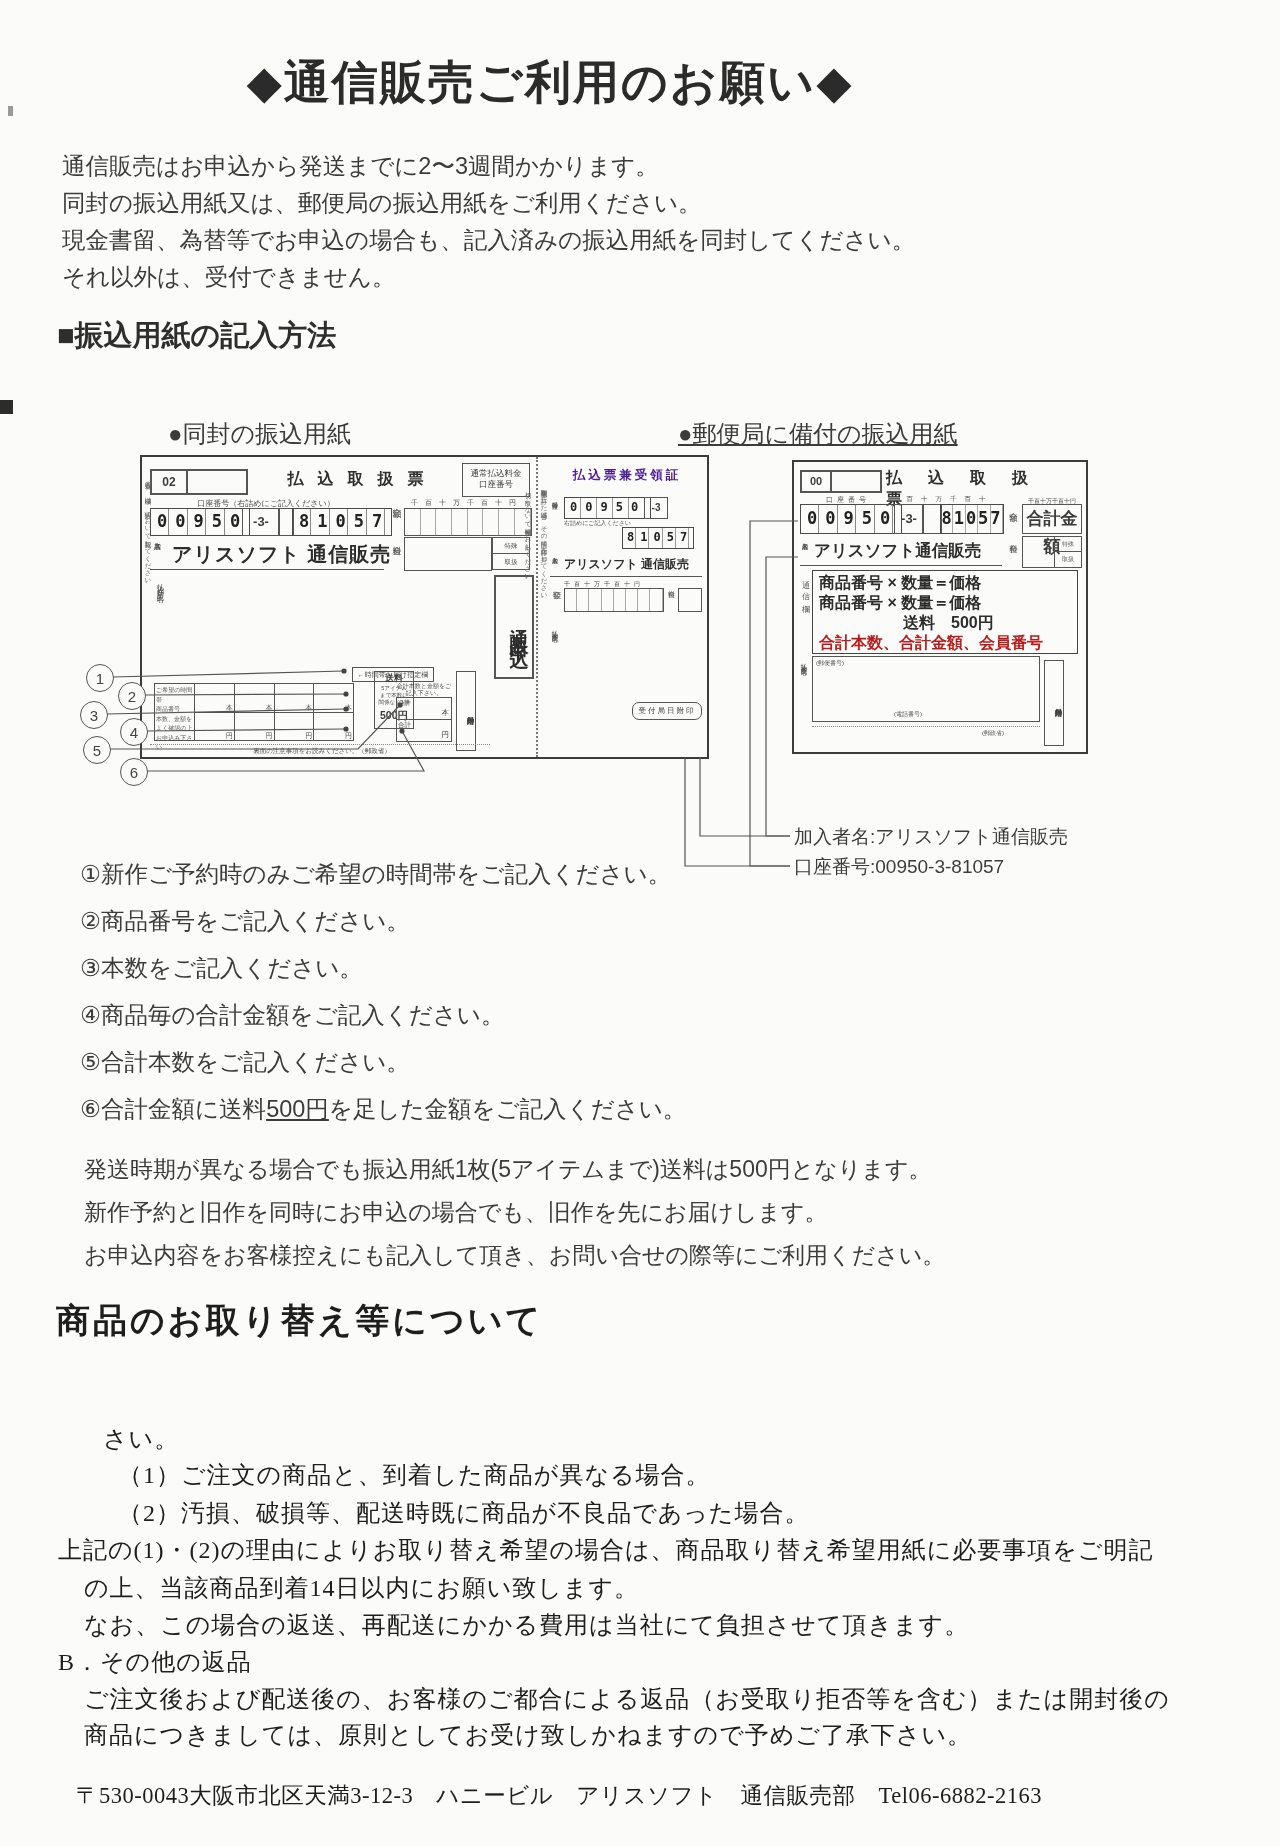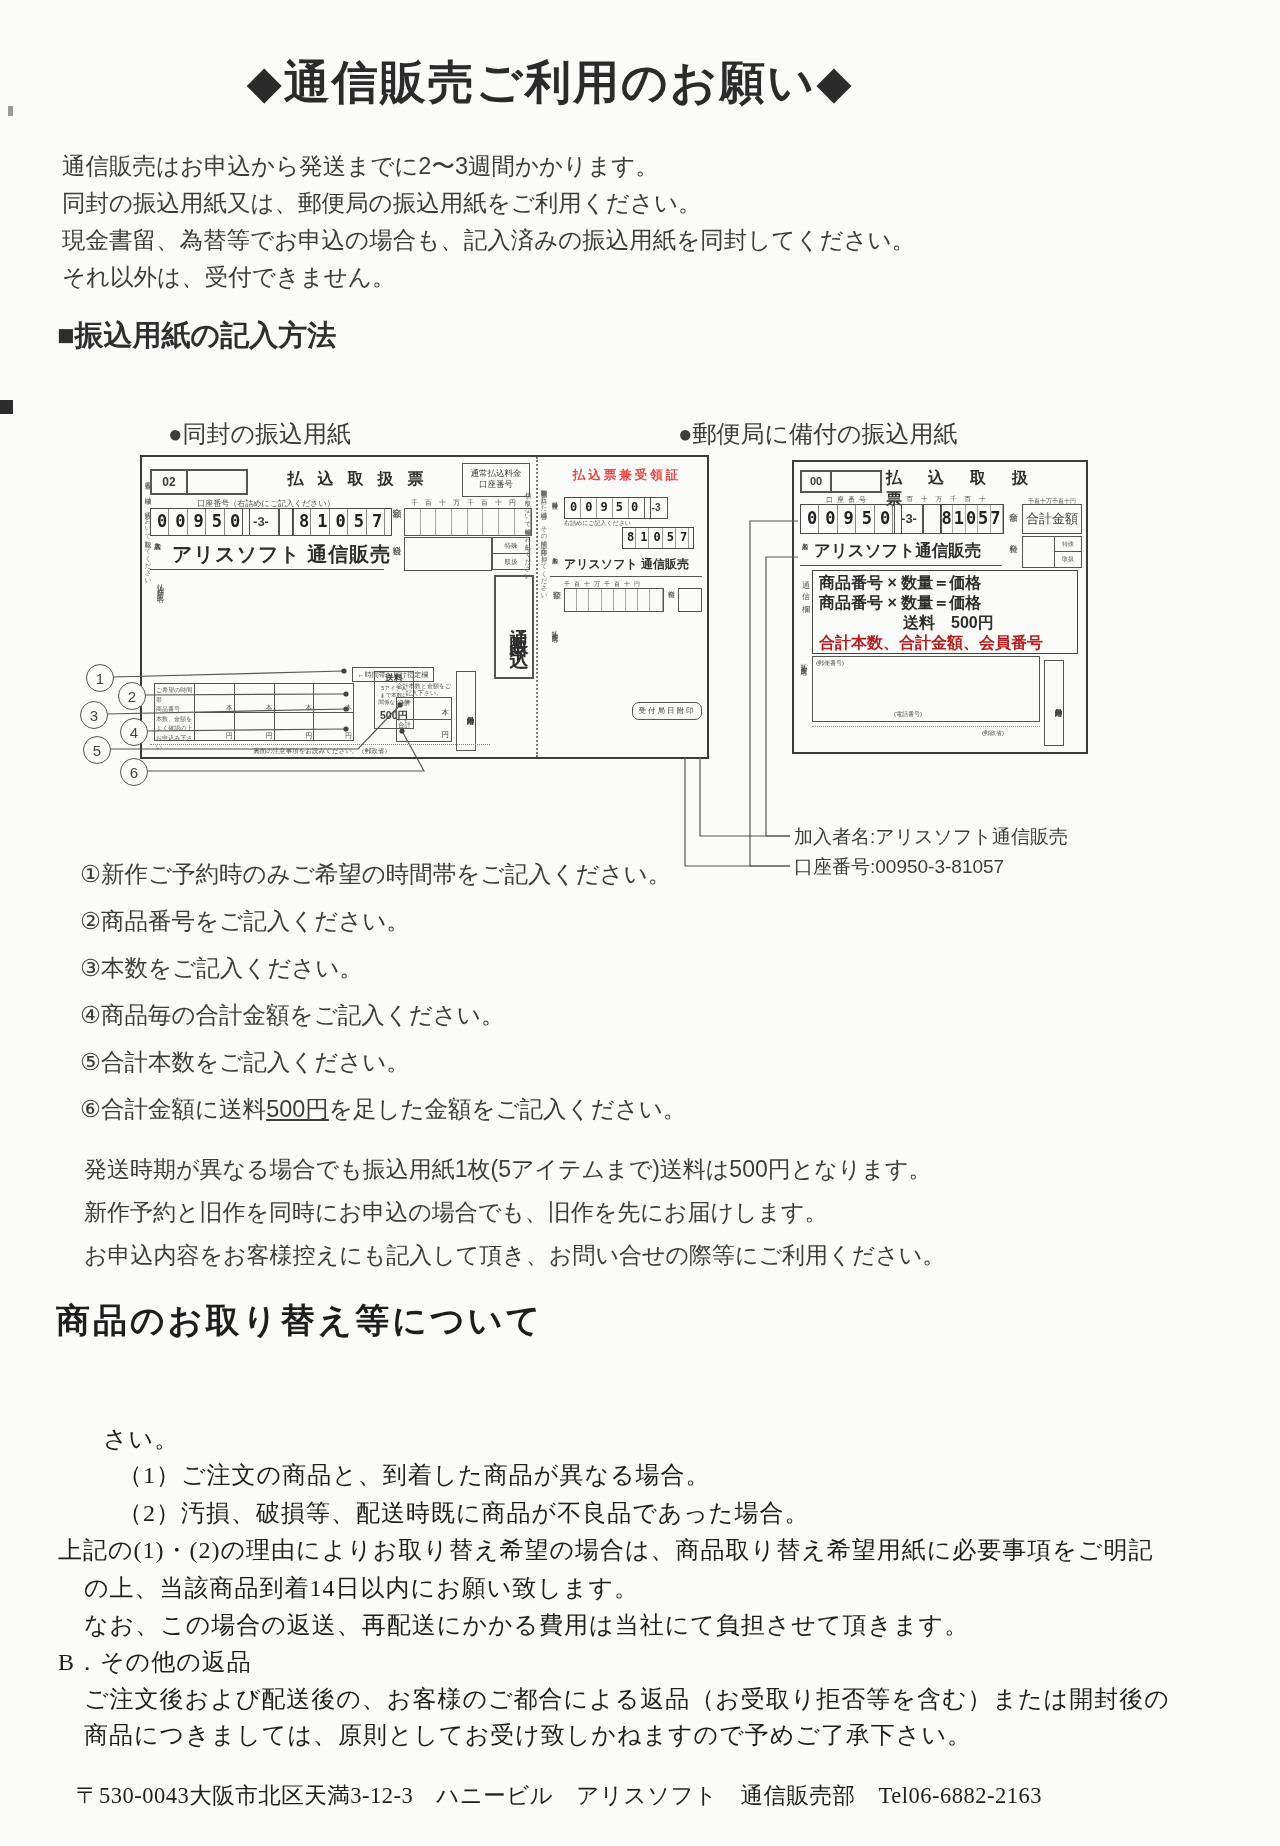--- a/index.html
+++ b/index.html
@@ -43,21 +43,21 @@
   <div class="a" style="left:62px;top:148px;font-size:23.5px;line-height:37px;">
     <div>通信販売はお申込から発送までに2〜3週間かかります。</div>
     <div>同封の振込用紙又は、郵便局の振込用紙をご利用ください。</div>
     <div>現金書留、為替等でお申込の場合も、記入済みの振込用紙を同封してください。</div>
     <div>それ以外は、受付できません。</div>
   </div>
 
   <div class="a" style="left:57px;top:316px;font-size:29px;font-weight:bold;color:#2e2e2e;">■振込用紙の記入方法</div>
 
   <div class="a" style="left:168px;top:418px;font-size:24px;">●同封の振込用紙</div>
-  <div class="a" style="left:678px;top:418px;font-size:24px;">●郵便局に備付の振込用紙</div>
+  <div class="a" style="left:678px;top:418px;font-size:24px;text-decoration:underline;">●郵便局に備付の振込用紙</div>
 
   <div class="a formbox" style="left:140px;top:455px;width:565px;height:300px;">
 
     <div class="a" style="left:394px;top:0;height:100%;border-left:2px dotted #777;"></div>
 
     <div class="a cell center" style="left:8px;top:12px;width:34px;height:22px;border-width:2px;font-size:12px;font-weight:bold;line-height:22px;">02</div>
     <div class="a cell" style="left:44px;top:12px;width:58px;height:22px;border-width:2px;"></div>
     <div class="a center" style="left:108px;top:12px;width:225px;font-size:16px;font-weight:bold;letter-spacing:14px;color:#2f2f2f;">払込取扱票</div>
     <div class="a cell center" style="left:320px;top:6px;width:68px;height:34px;padding-top:4px;box-sizing:border-box;">
       <div style="font-size:8.5px;line-height:11px;">通常払込料金</div>
@@ -151,21 +151,21 @@
     </div>
 
     <div class="a cell vt center" style="left:314px;top:214px;width:20px;height:80px;font-size:7.5px;box-sizing:border-box;">受付局日附印</div>
 
     <div class="a dotline" style="left:8px;top:287px;width:340px;"></div>
     <div class="a center fine" style="left:12px;top:290px;width:336px;font-size:6.5px;">裏面の注意事項をお読みください。（郵政省）</div>
 
     <div class="a vt fine" style="left:381px;top:30px;height:255px;font-size:6.5px;color:#666;">切り取らないで郵便局にお出しください。</div>
     <div class="a vt fine" style="left:397px;top:28px;height:262px;font-size:6.5px;color:#666;">記載事項を訂正した場合は、その箇所に訂正印を押してください。</div>
 
-    <div class="a center" style="left:410px;top:10px;width:150px;font-size:12.5px;font-weight:bold;letter-spacing:3px;color:#ef4444;">払込票兼受領証</div>
+    <div class="a center" style="left:410px;top:10px;width:150px;font-size:12.5px;font-weight:bold;letter-spacing:3px;color:#4c1d95;">払込票兼受領証</div>
     <div class="a vt fine" style="left:408px;top:40px;font-size:6.5px;height:52px;">口座番号</div>
     <div class="a dc-sm" style="left:422px;top:40px;width:80px;height:20px;">00950</div>
     <div class="a cell center" style="left:502px;top:40px;width:22px;height:20px;font-size:10px;font-weight:bold;line-height:20px;">-3</div>
     <div class="a fine" style="left:422px;top:62px;width:120px;font-size:6px;">右詰めにご記入ください</div>
     <div class="a dc-sm" style="left:480px;top:70px;width:66px;height:20px;background-image:repeating-linear-gradient(90deg,transparent 0 12.2px,#999 12.2px 13.2px);letter-spacing:6px;padding-left:4px;">81057</div>
     <div class="a vt fine" style="left:408px;top:96px;font-size:6px;height:28px;">加入者名</div>
     <div class="a" style="left:422px;top:99px;font-size:12px;font-weight:bold;color:#2d2d2d;">アリスソフト 通信販売</div>
     <div class="a hairline" style="left:408px;top:119px;width:152px;"></div>
     <div class="a vt fine" style="left:408px;top:127px;font-size:8px;height:28px;">金額</div>
     <div class="a fine" style="left:422px;top:123px;width:98px;font-size:6px;letter-spacing:4px;">千百十万千百十円</div>
@@ -183,21 +183,21 @@
 
     <div class="a center fine" style="left:6px;top:33px;width:96px;font-size:7px;letter-spacing:4px;">口座番号</div>
     <div class="a center fine" style="left:104px;top:33px;width:104px;font-size:6.5px;letter-spacing:8px;">百十万千百十</div>
     <div class="a dc-lg" style="left:6px;top:42px;width:94px;height:28px;line-height:26px;">00950</div>
     <div class="a cell center" style="left:100px;top:42px;width:28px;height:28px;font-size:13px;font-weight:bold;line-height:28px;">-3-</div>
     <div class="a cell" style="left:128px;top:42px;width:18px;height:28px;"></div>
     <div class="a dc-tight" style="left:146px;top:42px;width:62px;height:28px;font-size:17px;line-height:26px;letter-spacing:2px;">81057</div>
 
     <div class="a vt fine" style="left:214px;top:44px;font-size:8.5px;height:26px;">金額</div>
     <div class="a center fine" style="left:228px;top:35px;width:60px;font-size:6px;">千百十万千百十円</div>
-    <div class="a cell center" style="left:228px;top:42px;width:58px;height:28px;font-size:13px;font-weight:normal;line-height:28px;">合計金額</div>
+    <div class="a cell center" style="left:228px;top:42px;width:58px;height:28px;font-size:17px;font-weight:bold;line-height:28px;">合計金額</div>
 
     <div class="a vt fine" style="left:6px;top:76px;font-size:6.5px;height:28px;">加入者名</div>
     <div class="a" style="left:20px;top:78px;font-size:16.5px;font-weight:bold;color:#2d2d2d;">アリスソフト通信販売</div>
     <div class="a hairline" style="left:6px;top:103px;width:202px;"></div>
     <div class="a vt fine" style="left:214px;top:76px;font-size:8.5px;height:26px;">料金</div>
     <div class="a cell" style="left:228px;top:74px;width:58px;height:30px;">
       <div style="position:absolute;right:0;top:0;width:26px;height:100%;border-left:1px solid #555;">
         <div class="center fine" style="font-size:6px;height:14px;line-height:14px;border-bottom:1px solid #555;">特殊</div>
         <div class="center fine" style="font-size:6px;height:14px;line-height:14px;">取扱</div>
       </div>

